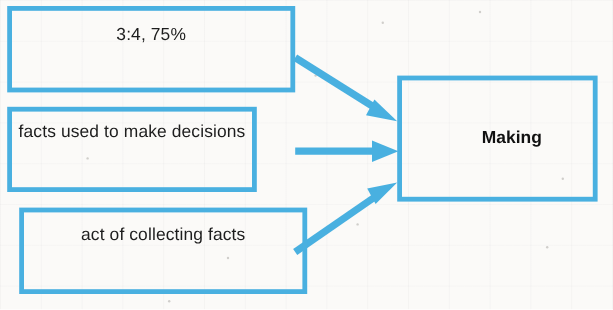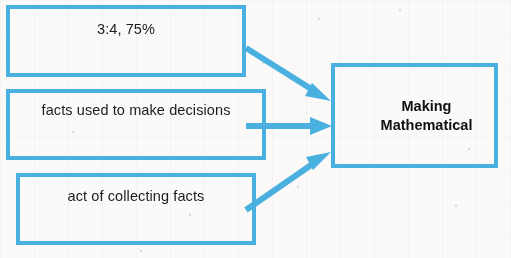--- a/index.html
+++ b/index.html
@@ -96,28 +96,27 @@
     <g>
       <line x1="246" y1="210" x2="314" y2="163" stroke="#49b0e0" stroke-width="6" stroke-linecap="butt"></line>
       <polygon points="331,152 306,157 313,170" fill="#49b0e0"></polygon>
     </g>
   </svg>
 
   <div class="node-box" style="left:6px;top:5px;width:240px;height:72px;">
     <div class="node-label" style="top:12px;">3:4, 75%</div>
   </div>
 
-  <div class="node-box" style="left:6px;top:89px;width:260px;height:71px;">
+  <div class="node-box" style="left:6px;top:89px;width:208px;height:71px;">
     <div class="node-label" style="top:9px;">facts used to make decisions</div>
   </div>
 
   <div class="node-box" style="left:16px;top:173px;width:240px;height:72px;">
     <div class="node-label" style="top:11px;">act of collecting facts</div>
   </div>
 
   <div class="node-box" style="left:331px;top:63px;width:167px;height:105px;display:flex;align-items:center;justify-content:center;padding-left:24px;">
     <div id="box-target-label" style="text-align:center;">
       <div>Making</div>
-      <div>Mathematical</div>
     </div>
   </div>
 
 </div>
 
 </body></html>

